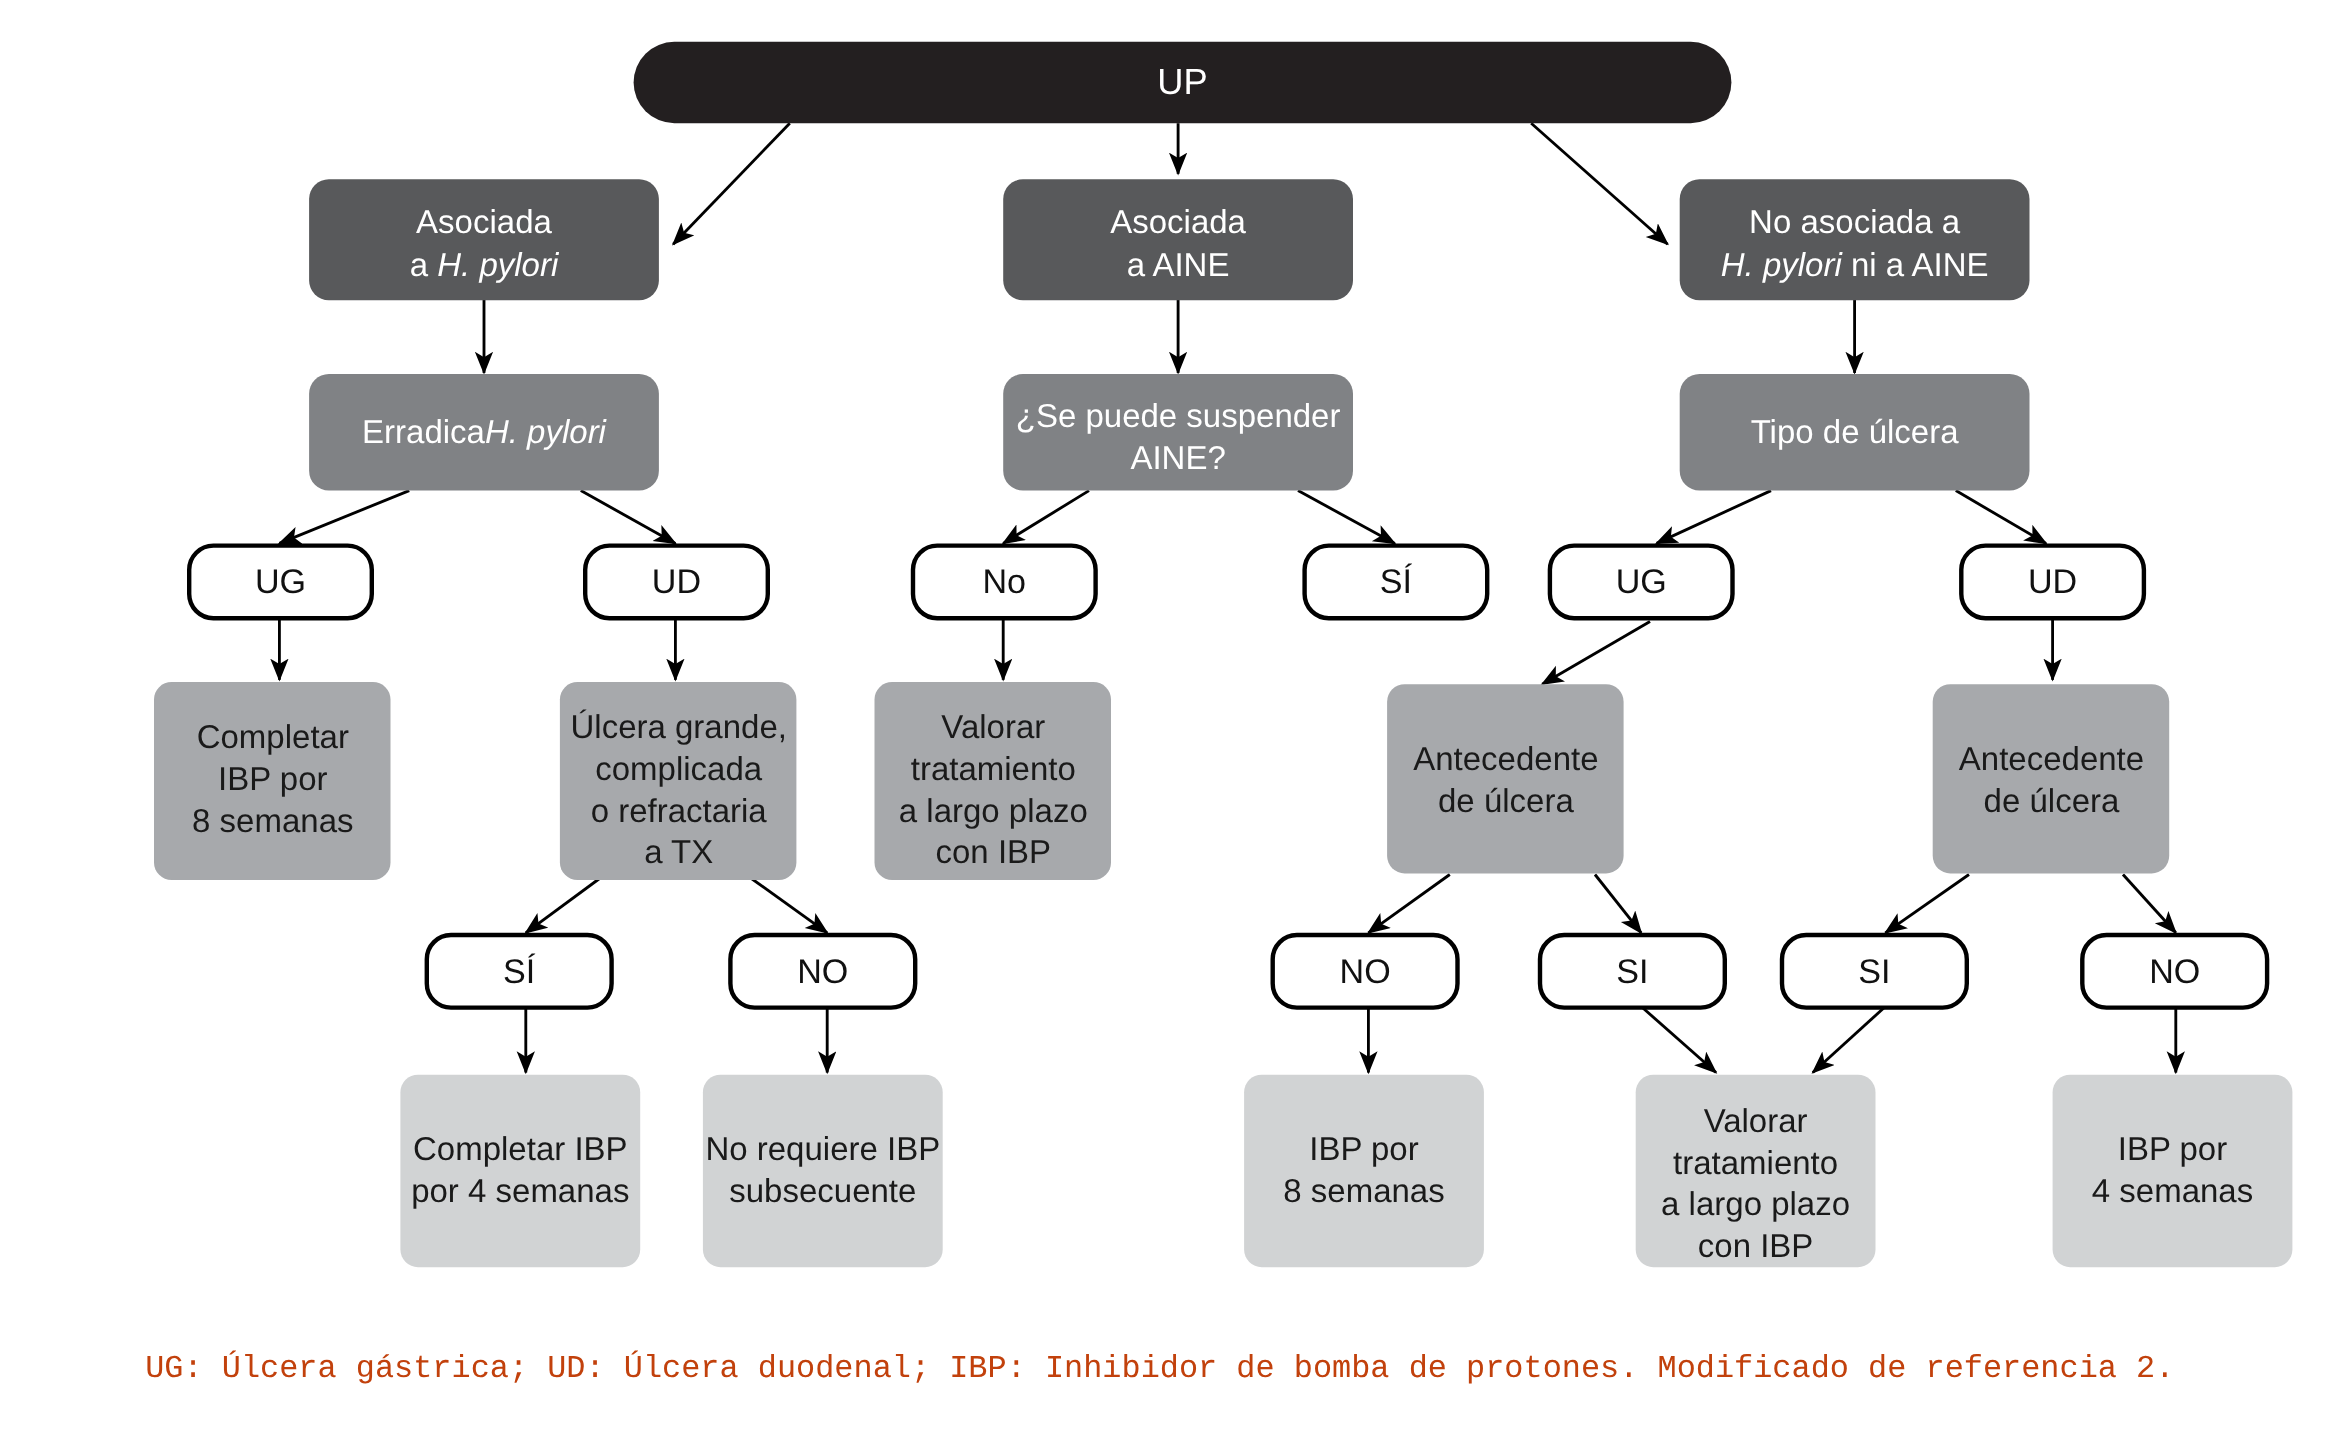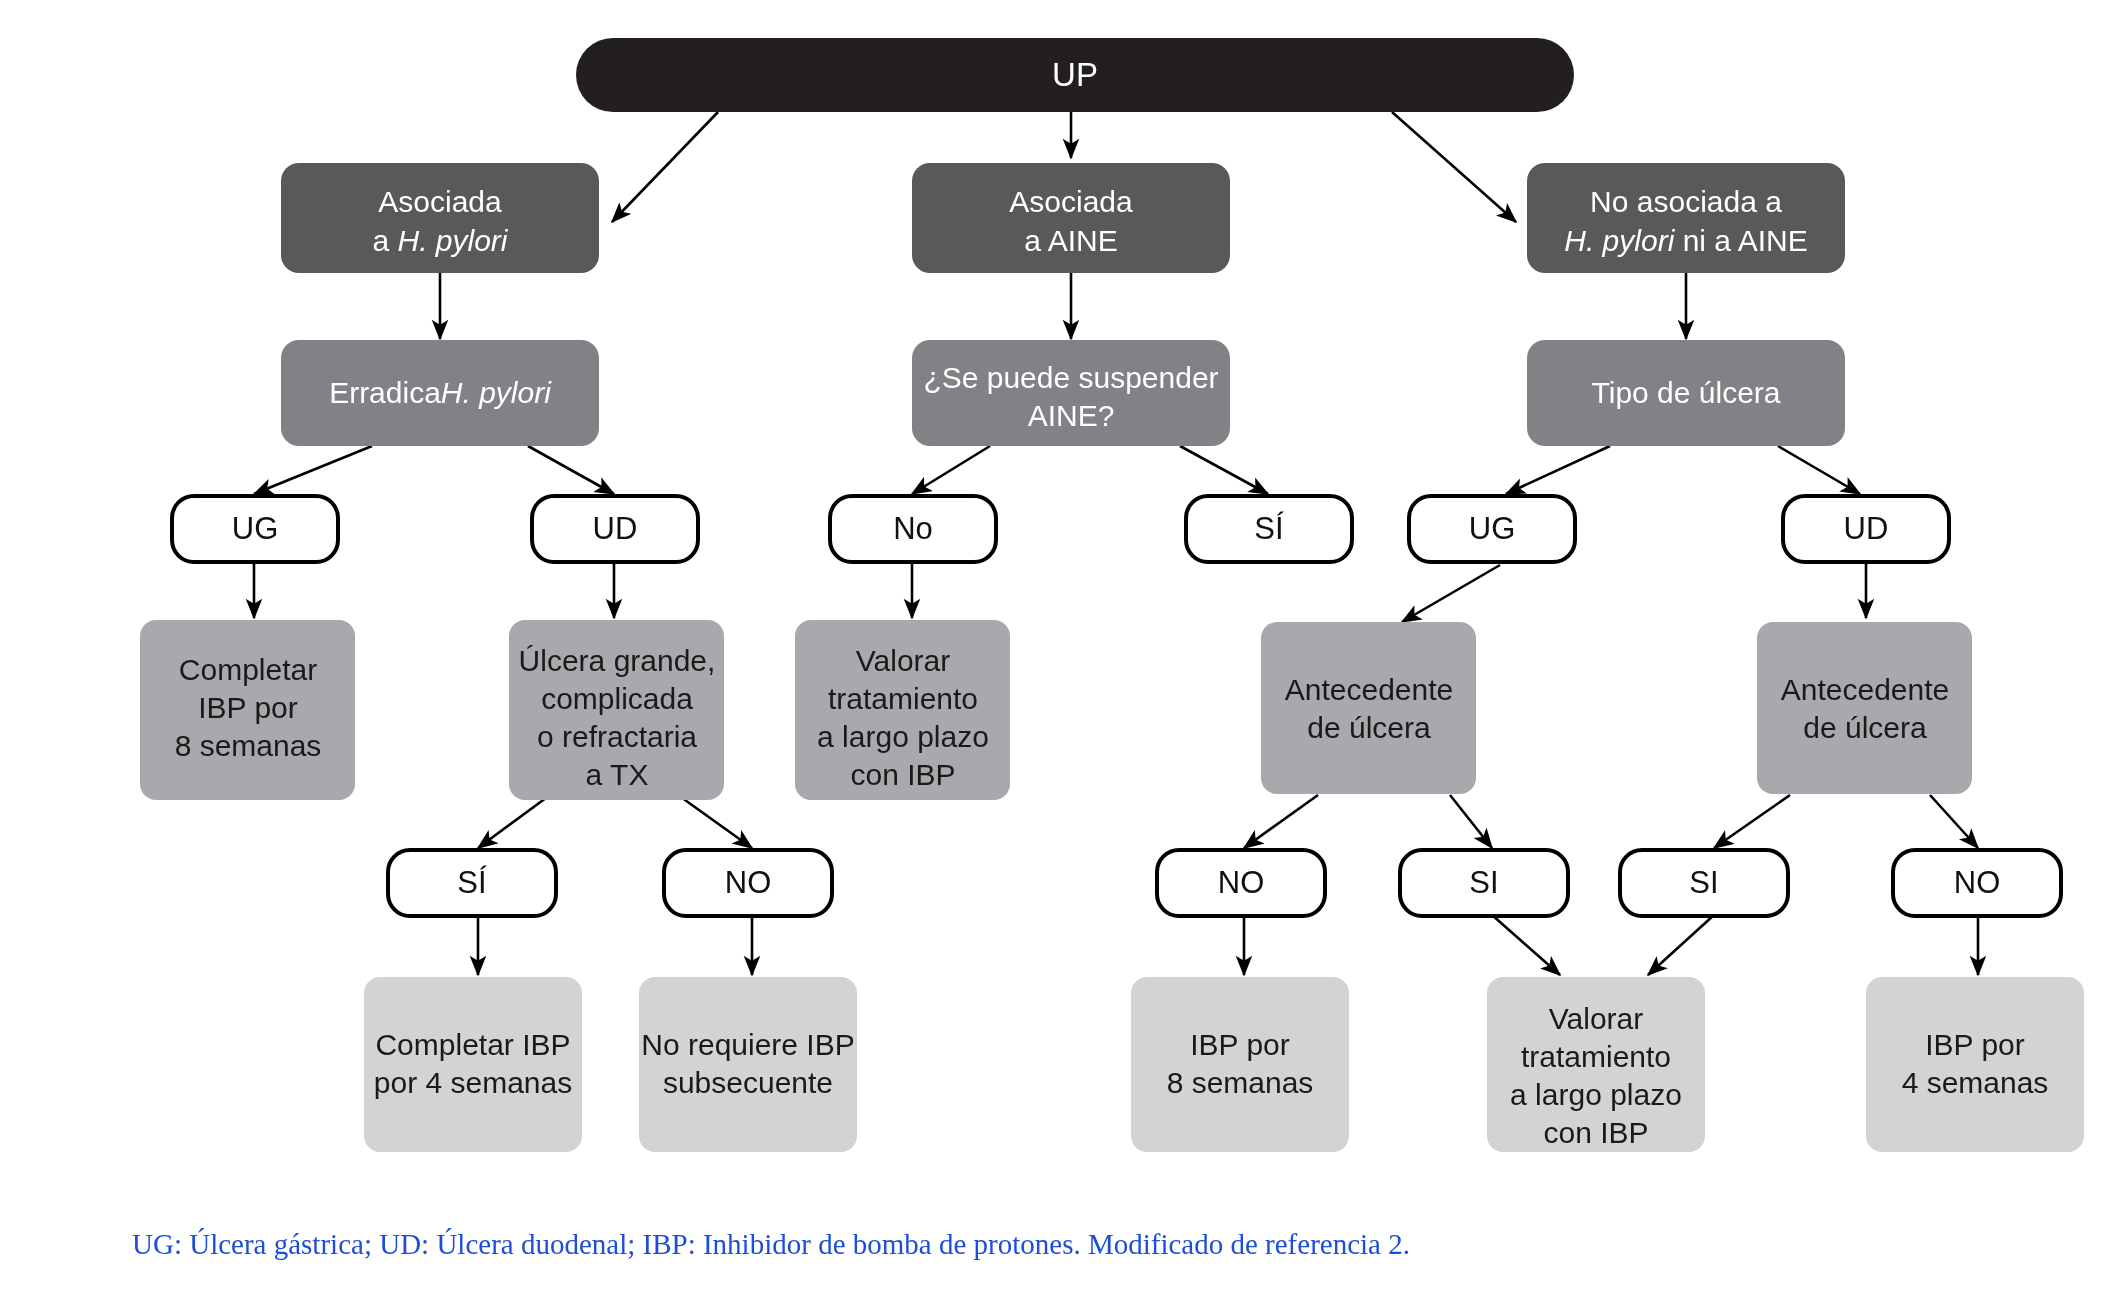--- a/index.html
+++ b/index.html
@@ -35,23 +35,23 @@
   .lvl1-text { fill: #ffffff; font-size: 30px; }
   .lvl2-text { fill: #ffffff; font-size: 30px; }
   .pill-text { fill: #111111; font-size: 31px; }
   .mid-text  { fill: #1a1a1a; font-size: 30px; }
   .out-text  { fill: #1a1a1a; font-size: 30px; }
   .ital { font-style: italic; }
   .caption {
     position: absolute;
     left: 132px;
     top: 1228px;
-    font-family: Liberation Serif, serif;
+    font-family: Liberation Mono, monospace;
     font-size: 29px;
-    color: #1d4ed8;
+    color: #c2410c;
     white-space: nowrap;
   }
 </style>
 </head>
 <body>
 
 <div id="chart-root">
 
   <svg id="flow" viewBox="0 0 2116 1308" xmlns="http://www.w3.org/2000/svg">
     <defs>

